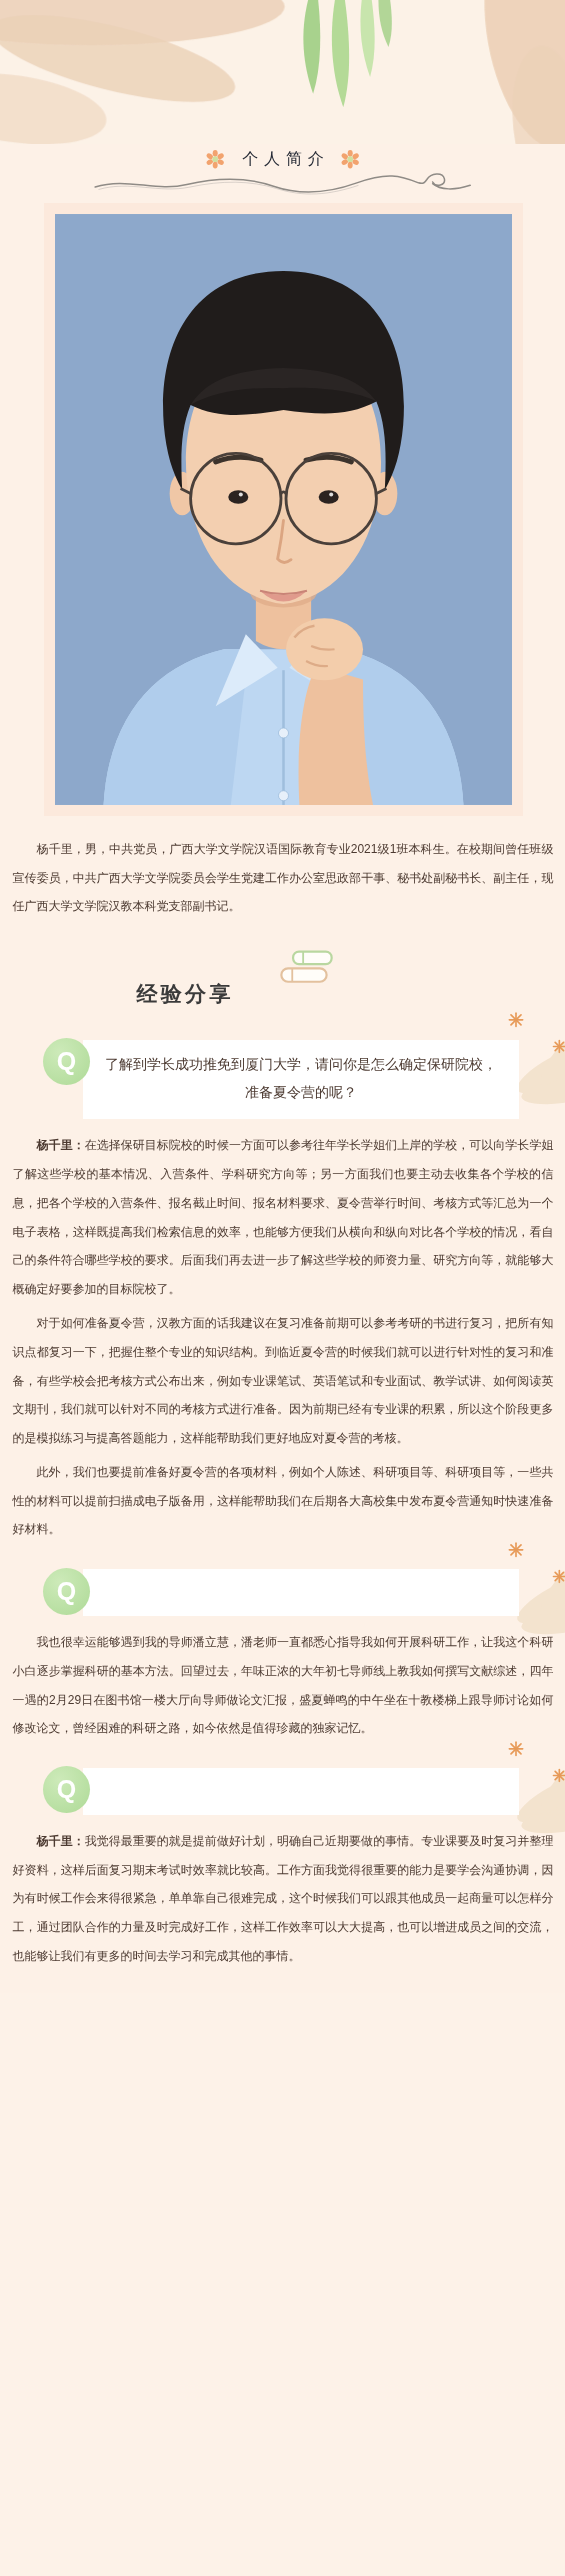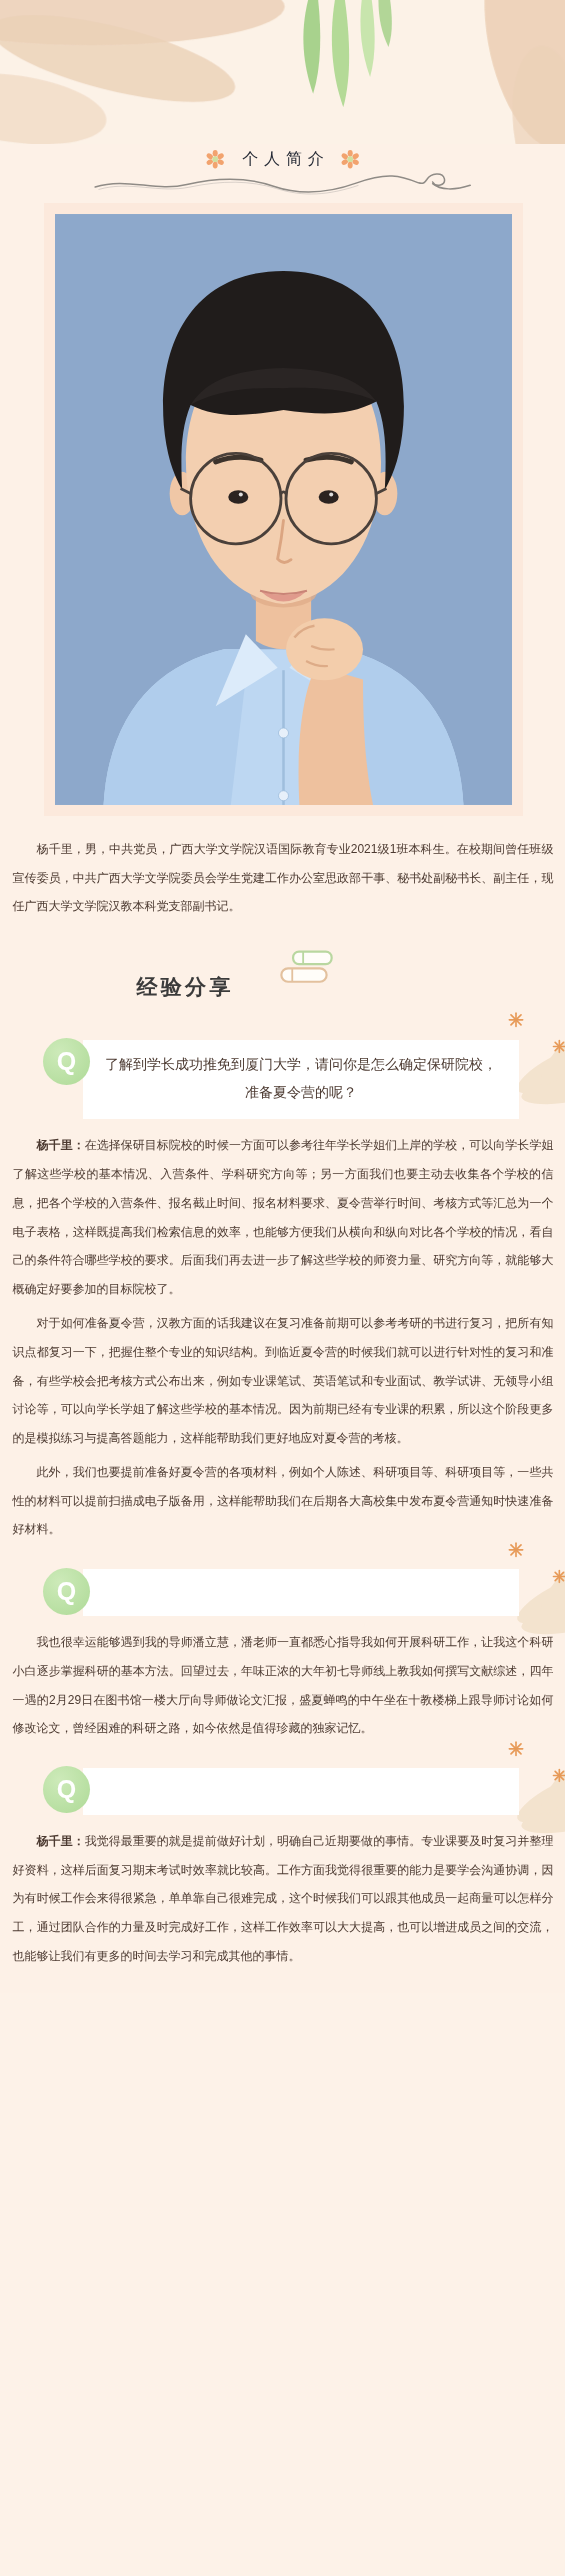--- a/index.html
+++ b/index.html
@@ -40,21 +40,21 @@
   .answer p.apara{margin-bottom:5px;}
   .answer{margin-bottom:22px;}
   .ans-prefix{font-weight:700;font-family:Liberation Serif, serif;}
 
   
   .exp-head{
     width:201px;margin:30px auto 28.5px;position:relative;height:60px;
     transform:translateX(-46px);
   }
   .exp-head h2{
-    position:absolute;left:0;bottom:10px;margin:0;
+    position:absolute;left:0;bottom:3px;margin:0;
     font-size:21px;font-weight:700;color:#3b3b3b;letter-spacing:3.3px;
   }
   .books{position:absolute;left:141px;top:-3.3px;}
 
   
   .qa{position:relative;margin-top:25px;}
   .q-card{
     position:relative;z-index:1;
     margin:0 47px 11.7px 83px;background:#ffffff;
     padding:12.6px 16.7px;box-sizing:border-box;min-height:47px;
@@ -226,21 +226,21 @@
               </g>
           </g>
         </svg>
       </span>
       <div class="q-card">
         <span class="q-badge">Q</span>
         <p class="q-text q-center">了解到学长成功推免到厦门大学，请问你是怎么确定保研院校，准备夏令营的呢？</p>
       </div>
       <div class="answer">
         <p class="apara"><strong class="ans-prefix">杨千里：</strong><span>在选择保研目标院校的时候一方面可以参考往年学长学姐们上岸的学校，可以向学长学姐了解这些学校的基本情况、入营条件、学科研究方向等；另一方面我们也要主动去收集各个学校的信息，把各个学校的入营条件、报名截止时间、报名材料要求、夏令营举行时间、考核方式等汇总为一个电子表格，这样既提高我们检索信息的效率，也能够方便我们从横向和纵向对比各个学校的情况，看自己的条件符合哪些学校的要求。后面我们再去进一步了解这些学校的师资力量、研究方向等，就能够大概确定好要参加的目标院校了。</span></p>
-        <p class="apara">对于如何准备夏令营，汉教方面的话我建议在复习准备前期可以参考考研的书进行复习，把所有知识点都复习一下，把握住整个专业的知识结构。到临近夏令营的时候我们就可以进行针对性的复习和准备，有些学校会把考核方式公布出来，例如专业课笔试、英语笔试和专业面试、教学试讲、无领导小组讨论等，可以向学长学姐了解这些学校的基本情况。因为前期已经有专业课的积累，所以这个阶段更多的是模拟练习与提高答题能力，这样能帮助我们更好地应对夏令营的考核。</p>
+        <p class="apara">对于如何准备夏令营，汉教方面的话我建议在复习准备前期可以参考考研的书进行复习，把所有知识点都复习一下，把握住整个专业的知识结构。到临近夏令营的时候我们就可以进行针对性的复习和准备，有些学校会把考核方式公布出来，例如专业课笔试、英语笔试和专业面试、教学试讲、如何阅读英文期刊，我们就可以针对不同的考核方式进行准备。因为前期已经有专业课的积累，所以这个阶段更多的是模拟练习与提高答题能力，这样能帮助我们更好地应对夏令营的考核。</p>
         <p class="apara">此外，我们也要提前准备好夏令营的各项材料，例如个人陈述、科研项目等、科研项目等，一些共性的材料可以提前扫描成电子版备用，这样能帮助我们在后期各大高校集中发布夏令营通知时快速准备好材料。</p>
       </div>
     </div>
 
     <div class="qa">
       <span class="side-deco">
         <svg width="75" height="126" viewBox="0 0 90 150">
           <g fill="#f3e2cc" opacity="0.9">
             <ellipse cx="78" cy="70" rx="52" ry="16" transform="rotate(-28 78 70)"></ellipse>
             <ellipse cx="84" cy="96" rx="48" ry="14" transform="rotate(-8 84 96)"></ellipse>

